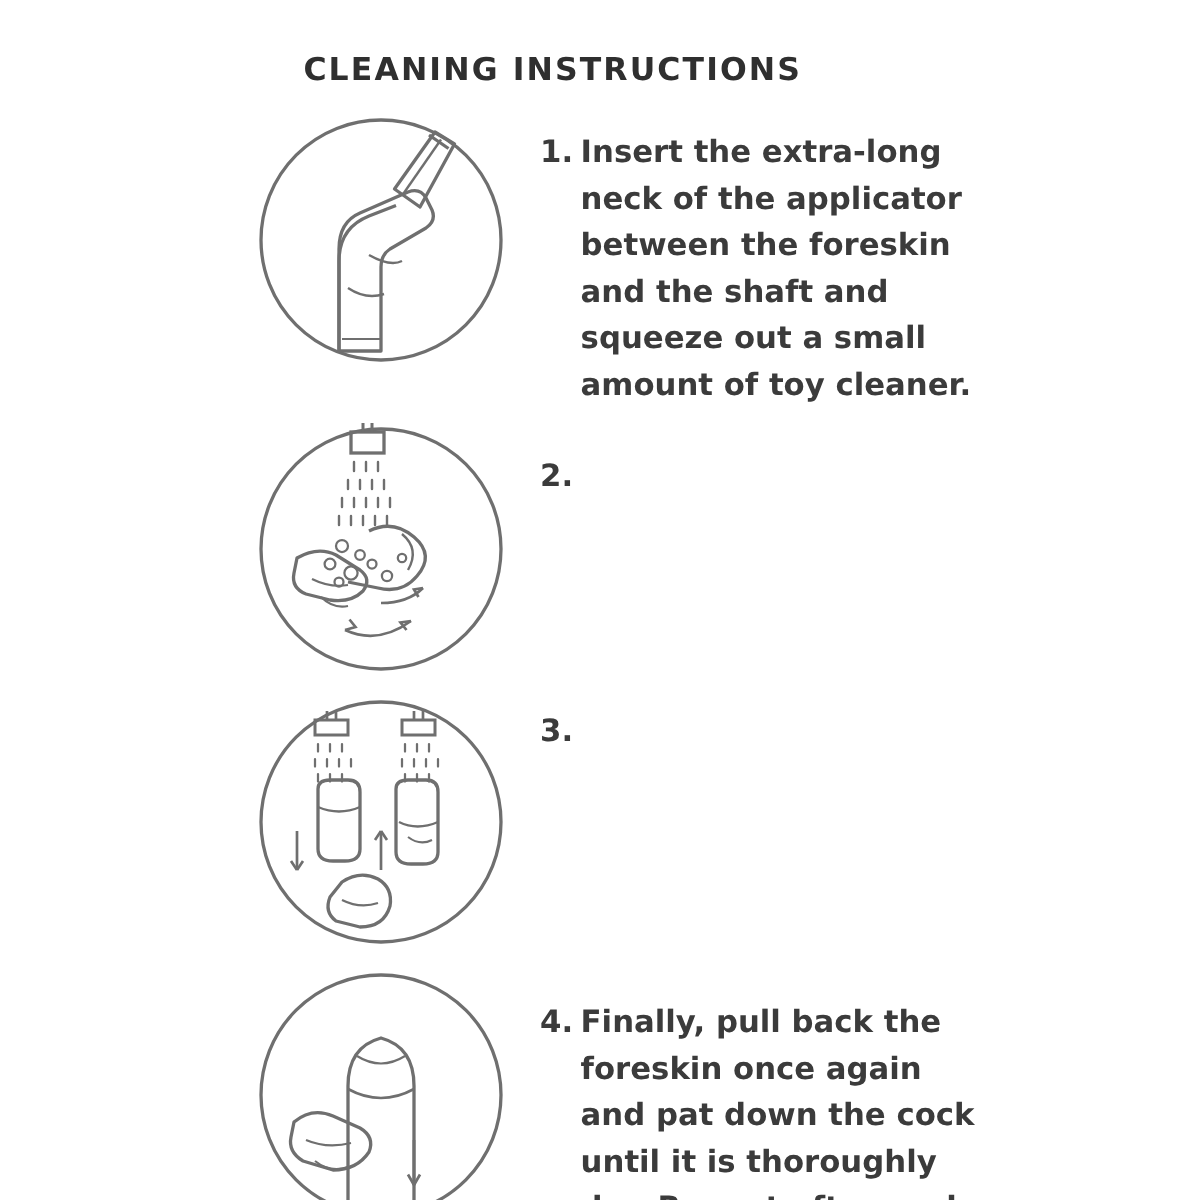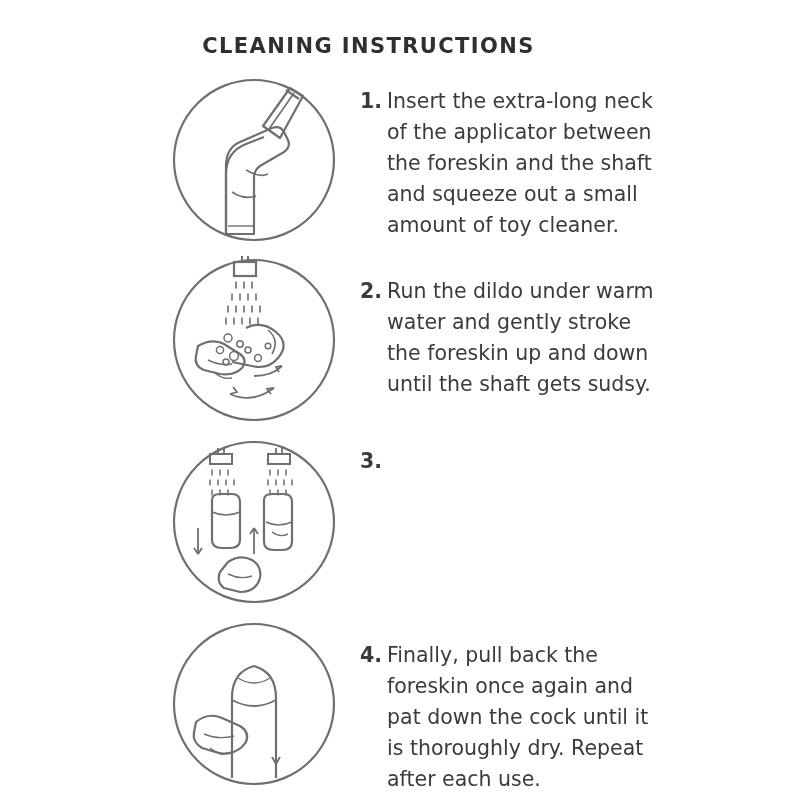--- a/index.html
+++ b/index.html
@@ -63,20 +63,21 @@
     color: #3b3b3b;
     flex: 0 0 auto;
     padding-right: 5px;
     white-space: nowrap;
   }
   .body-text {
     font-size: 20.5px;
     line-height: 31px;
     color: #3b3b3b;
     max-width: 268px;
+    font-weight: bold;
   }
   
   .step-1 .text-col { padding-top: 12px; }
   .step-2 .text-col { padding-top: 22px; }
   .step-3 .text-col { padding-top: 10px; }
   .step-4 .text-col { padding-top: 22px; }
   .step-1 { margin-top: 2px; }
   .step-2 { margin-top: 8px; }
   .step-3 { margin-top: 10px; }
   .step-4 { margin-top: 10px; }
@@ -150,21 +151,20 @@
 
           <path d="M62 140 Q84 150 106 134" fill="none" stroke="#6f6f6f" stroke-width="1.8"></path>
           <path d="M106 134 l-7 1 l4 5" fill="none" stroke="#6f6f6f" stroke-width="1.8"></path>
           <path d="M62 140 l7 -2 l-4 -5" fill="none" stroke="#6f6f6f" stroke-width="1.8"></path>
           <path d="M86 122 Q104 122 114 112" fill="none" stroke="#6f6f6f" stroke-width="1.8"></path>
           <path d="M114 112 l-6 1 l3 5" fill="none" stroke="#6f6f6f" stroke-width="1.8"></path>
         </svg>
       </div>
       <div class="text-col">
         <span class="num">2.</span>
-        <span class="body-text">Run the dildo under warm water and gently stroke the foreskin up and down until the shaft gets sudsy.</span>
       </div>
     </div>
 
     <div class="step step-3">
       <div class="illus">
         <svg width="172" height="172" viewBox="0 0 172 172">
           <circle cx="86" cy="86" r="80" fill="none" stroke="#6f6f6f" stroke-width="2.2"></circle>
 
           <rect x="42" y="18" width="22" height="10" fill="none" stroke="#6f6f6f" stroke-width="2"></rect>
           <path d="M50 18 L50 12 M56 18 L56 12" stroke="#6f6f6f" stroke-width="1.8"></path>

